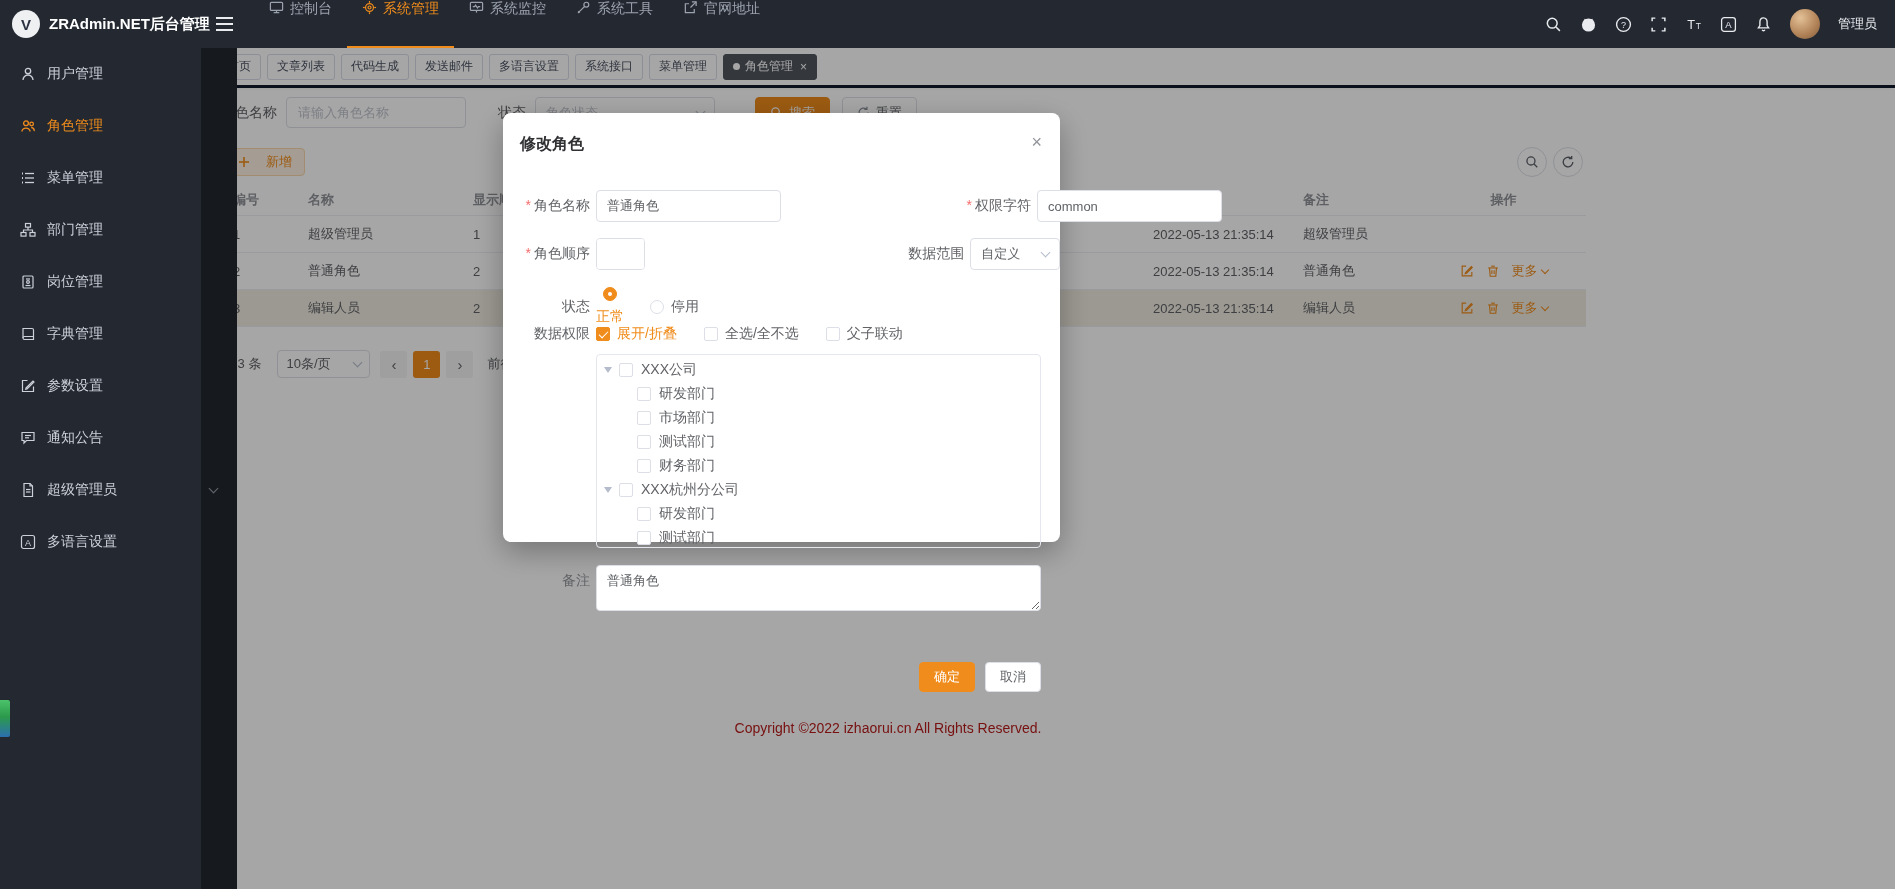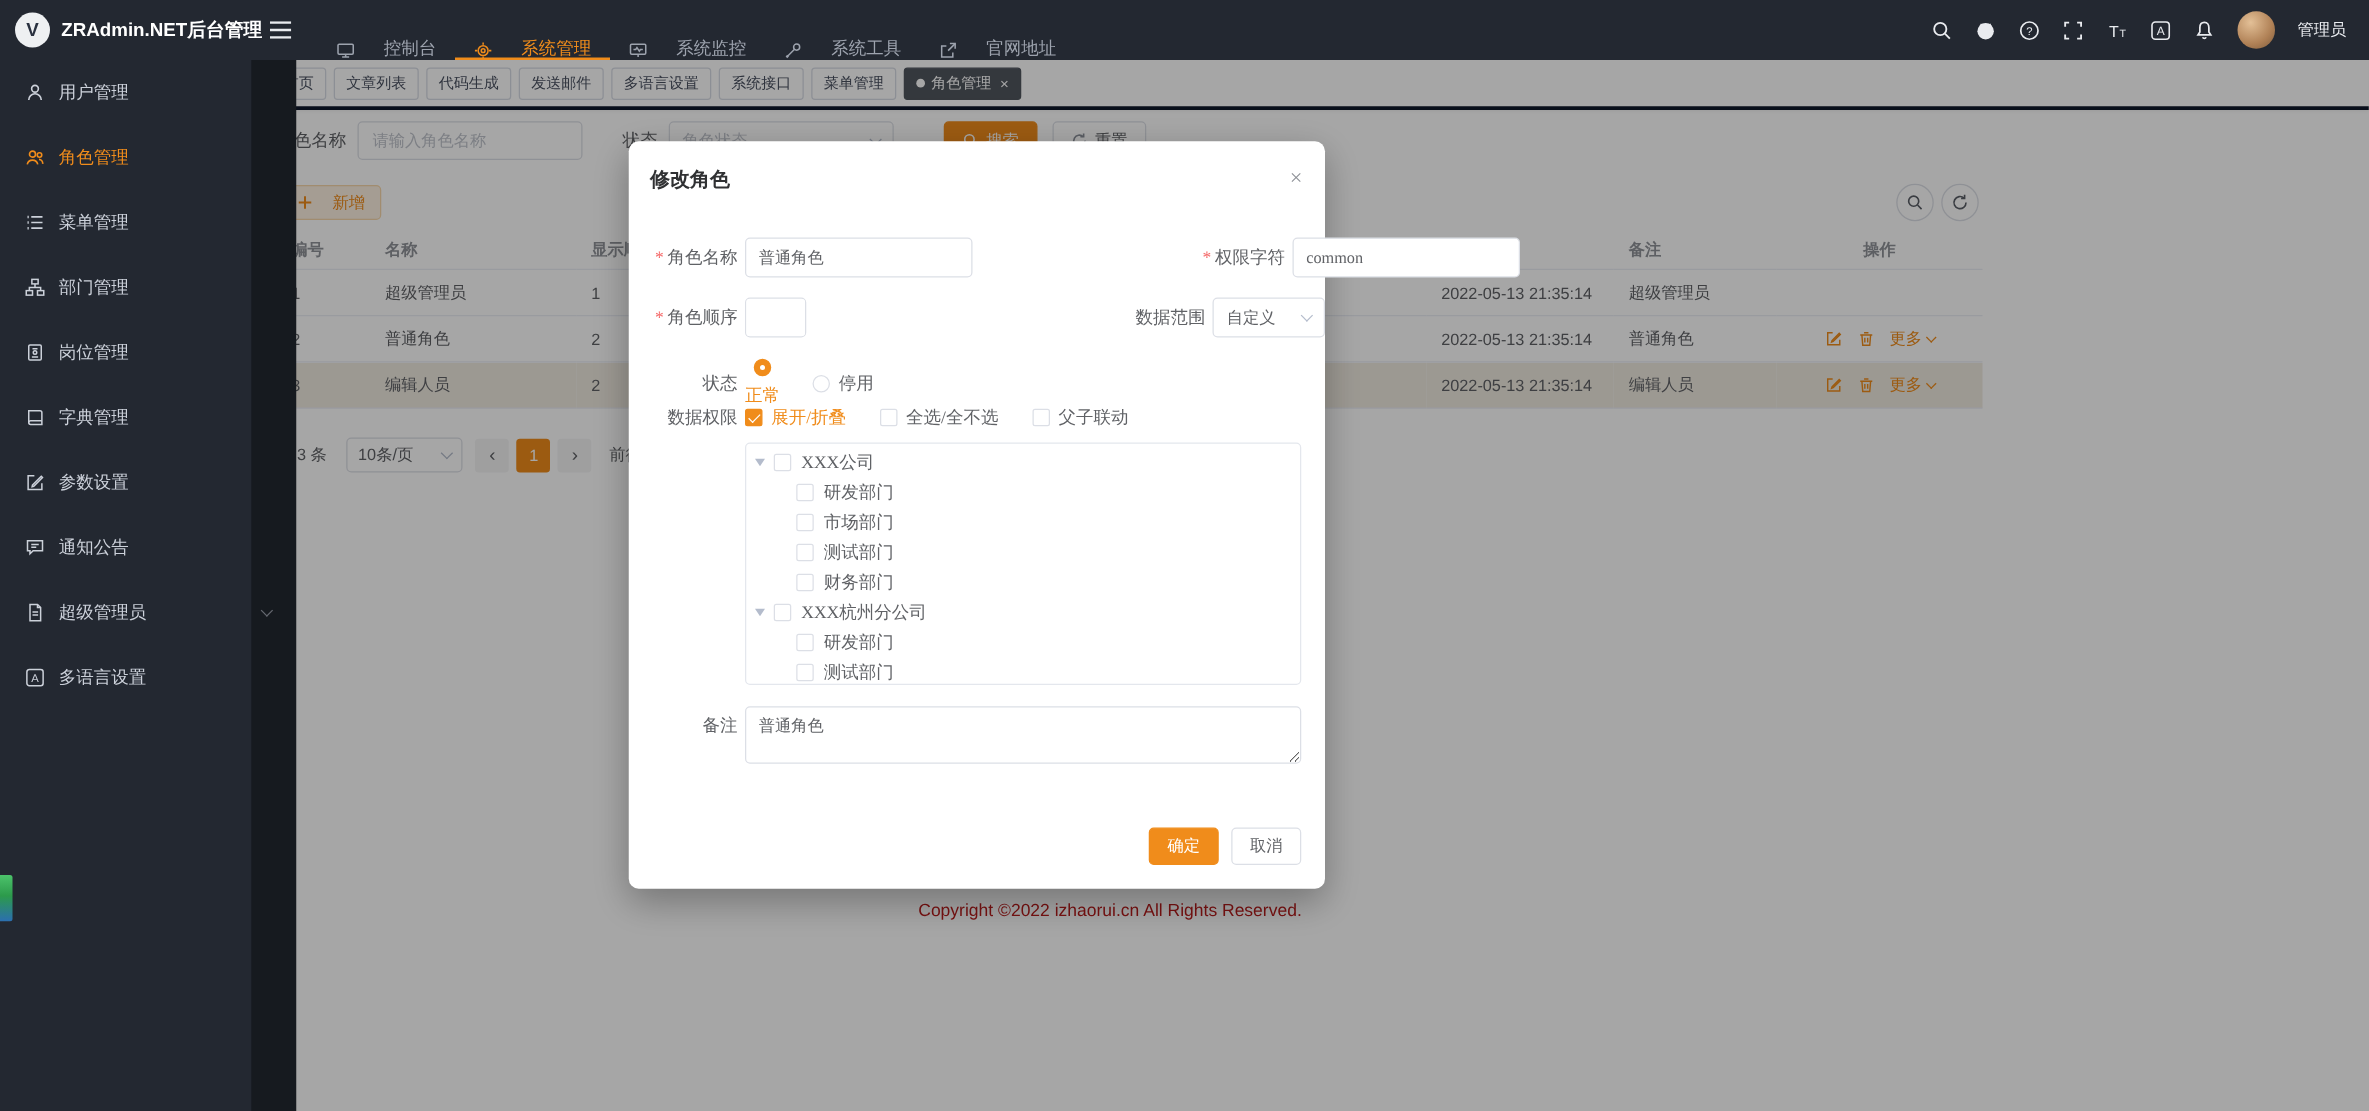--- a/index.html
+++ b/index.html
@@ -12,21 +12,21 @@
   svg{display:block;}
   
   .hdr{position:fixed;top:0;left:0;width:1895px;height:48px;background:var(--dark);
     display:flex;align-items:center;z-index:100;}
   .logo-area{width:201px;height:48px;display:flex;align-items:center;padding-left:12px;gap:9px;flex:none;}
   .logo-circle{width:28px;height:28px;border-radius:50%;background:#eef0f2;color:#2a3140;
     font-weight:bold;font-size:15px;display:flex;align-items:center;justify-content:center;flex:none;}
   .app-title{color:#fff;font-size:15px;font-weight:bold;white-space:nowrap;}
   .burger{padding:0 15px;height:48px;display:flex;align-items:center;cursor:pointer;color:#e9ebef;}
   .nav{display:flex;align-items:center;height:48px;margin-left:6px;}
-  .nav-item{display:flex;align-items:flex-end;gap:23px;padding:0 15px;height:48px;
+  .nav-item{display:flex;align-items:flex-start;gap:6px;padding:0 15px;height:48px;
     color:#9da3ae;font-size:14px;cursor:pointer;white-space:nowrap;}
   .nav-item.active{color:var(--accent);box-shadow:inset 0 -2px 0 var(--accent);}
   .hdr-right{margin-left:auto;display:flex;align-items:center;gap:18px;padding-right:18px;color:#e9ebef;}
   .hicon{display:flex;align-items:center;cursor:pointer;}
   .avatar{width:30px;height:30px;border-radius:50%;flex:none;cursor:pointer;
     background:radial-gradient(circle at 35% 30%,#e3c097,#b08156 60%,#7c5a3c);}
   .uname{color:#eceef2;font-size:13px;cursor:pointer;}
   
   .side{position:fixed;left:0;top:48px;width:237px;height:841px;background:var(--dark);z-index:100;}
   .side-item{height:52px;display:flex;align-items:center;gap:11px;padding-left:20px;
@@ -82,22 +82,22 @@
     border:1px solid var(--border);border-radius:4px;padding:0 8px;margin-left:16px;background:#fff;cursor:pointer;}
   .pg-btn{width:27px;height:27px;border-radius:3px;background:#f4f4f5;color:#606266;display:flex;
     align-items:center;justify-content:center;font-size:15px;margin-left:10px;cursor:pointer;}
   .pg-btn.num{margin-left:6px;background:var(--accent);color:#fff;font-size:13px;}
   .pg-btn.next{margin-left:6px;}
   .pg-goto{margin-left:14px;}
   
   .copyright{position:absolute;top:672px;left:0;right:320px;text-align:center;font-size:14px;color:#b91c1c;}
   
   .overlay{position:fixed;left:201px;top:48px;width:1694px;height:841px;background:rgba(0,0,0,.35);z-index:150;}
-  .dialog{position:fixed;left:503px;top:113px;width:557px;height:598px;background:#fff;border-radius:8px;
-    box-shadow:0 10px 30px rgba(0,0,0,.3);z-index:160;font-family:Liberation Serif, serif;}
+  .dialog{position:fixed;left:503px;top:113px;width:557px;height:429px;background:#fff;border-radius:8px;
+    box-shadow:0 10px 30px rgba(0,0,0,.3);z-index:160;}
   .dlg-title{position:absolute;left:17px;top:21px;font-size:16px;font-weight:600;color:#303133;}
   .dlg-close{position:absolute;right:18px;top:20px;font-size:18px;color:#909399;cursor:pointer;line-height:1;}
   .drow{position:absolute;left:0;right:0;display:flex;align-items:center;}
   .dlabel{width:87px;text-align:right;font-size:14px;color:var(--text);flex:none;white-space:nowrap;}
   .dlabel2{width:112px;margin-left:143px;text-align:right;font-size:14px;color:var(--text);flex:none;white-space:nowrap;}
   .req::before{content:"*";color:var(--red);margin-right:3px;}
   .dinp{width:185px;height:32px;margin-left:6px;border:1px solid var(--border);border-radius:4px;
     padding:0 10px;font-size:13px;color:var(--text);font-family:inherit;}
   .dsel{width:185px;height:32px;margin-left:6px;display:flex;align-items:center;justify-content:space-between;
     border:1px solid var(--border);border-radius:4px;padding:0 10px;cursor:pointer;}

